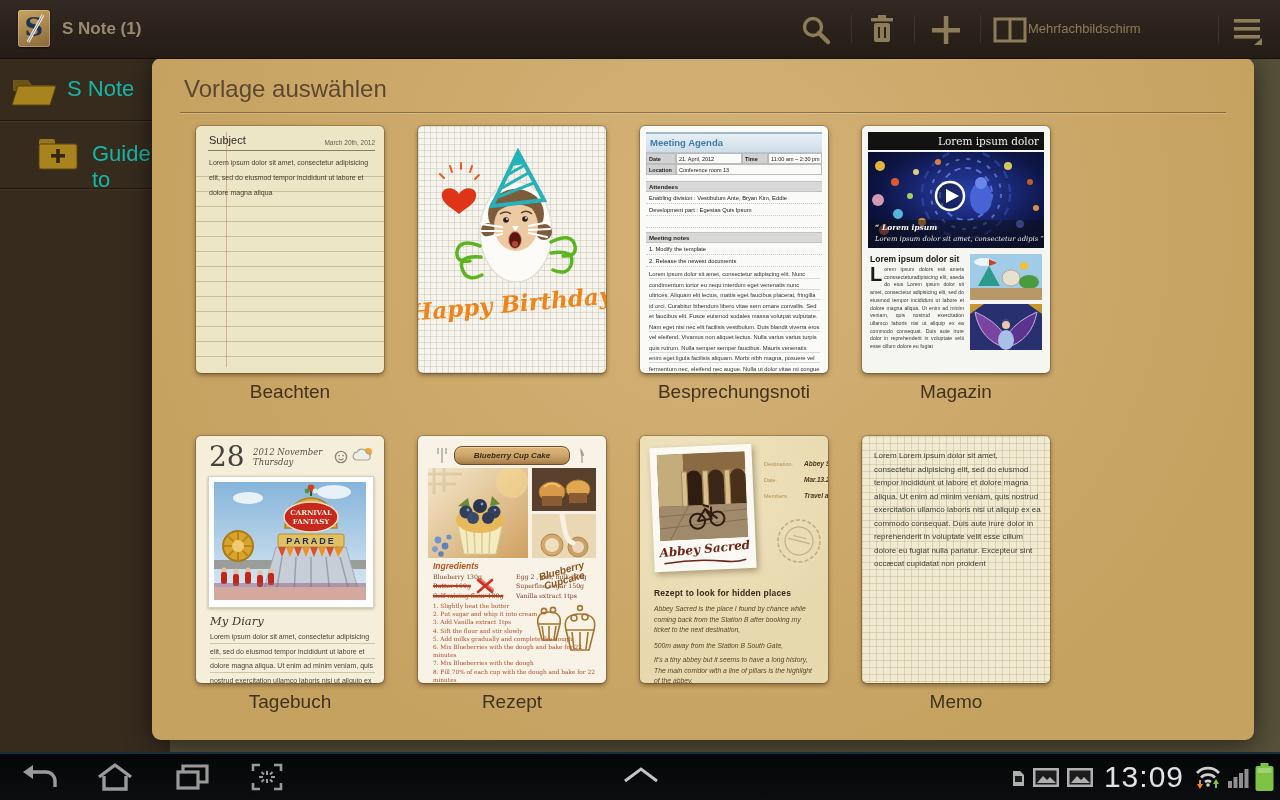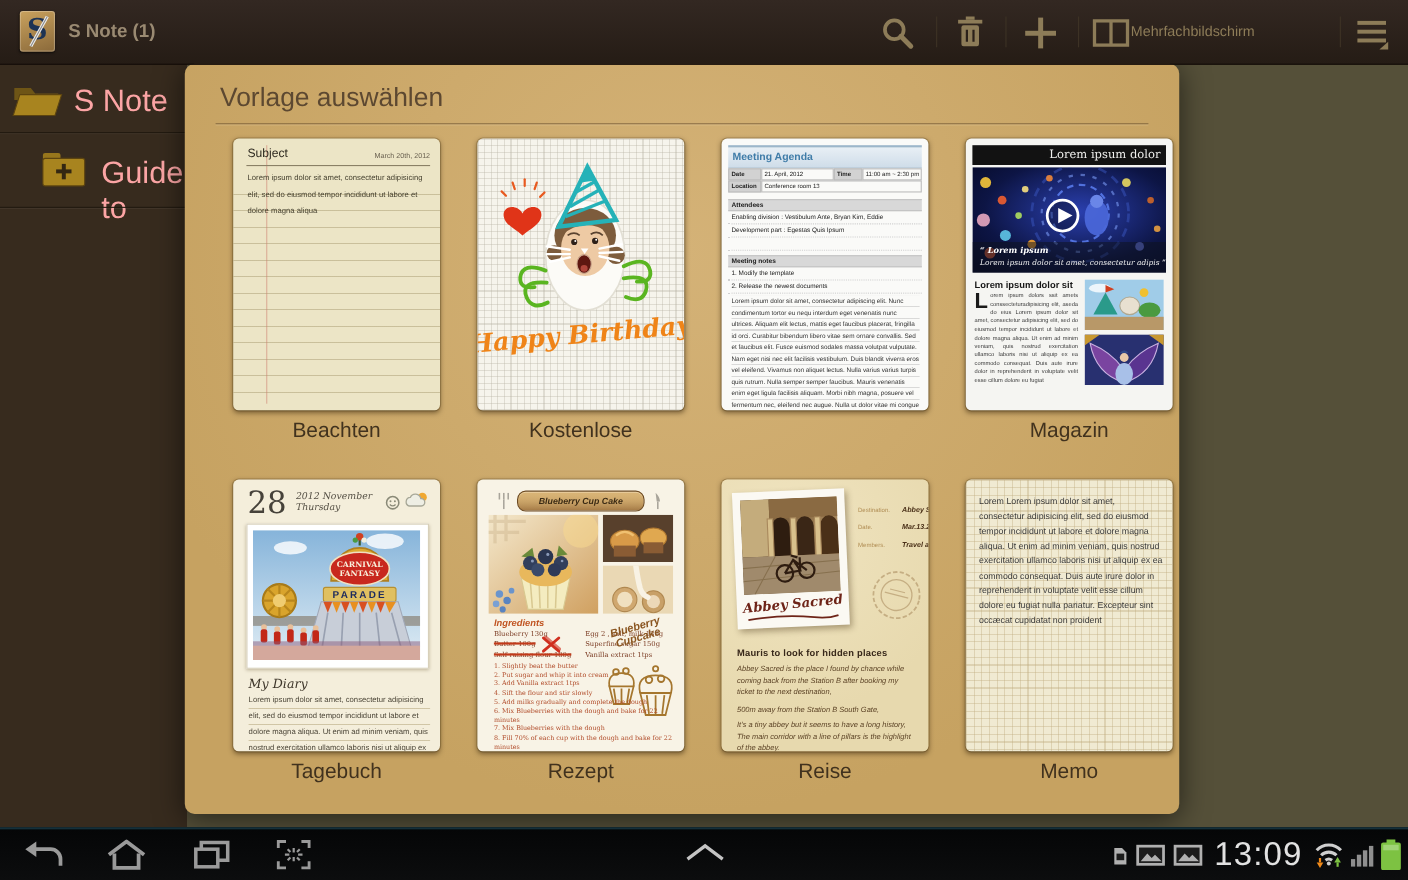--- a/index.html
+++ b/index.html
@@ -10,24 +10,24 @@
   .appicon{position:absolute;left:18px;top:10px;width:32px;height:37px;border-radius:3px;background:linear-gradient(160deg,#c9a25e,#8a693a);box-shadow:inset 0 0 0 1px rgba(255,255,255,.25),0 1px 2px rgba(0,0,0,.6);}
   .appicon .s{position:absolute;left:0;top:2px;width:32px;text-align:center;font-family:"DejaVu Serif",serif;font-size:26px;font-weight:bold;color:#1d3354;}
   .apptitle{position:absolute;left:62px;top:0;height:58px;line-height:58px;font-size:17px;font-weight:bold;color:#9a8a72;}
   .tb-ic{position:absolute;top:14px;width:36px;height:32px;cursor:pointer;}
   .tb-div{position:absolute;top:15px;width:1px;height:28px;background:#3d3225;}
   .mw-label{position:absolute;left:1028px;top:0;height:58px;line-height:58px;font-size:13px;color:#8d7c58;cursor:pointer;}
   
   .main{position:absolute;left:0;top:58px;width:1280px;height:694px;background:#555039;}
   .sidebar{position:absolute;left:0;top:0;width:170px;height:694px;background:#372b1e;}
   .sb-row{position:absolute;left:0;width:170px;cursor:pointer;}
-  .sb-label{position:absolute;font-size:28px;color:#fca5a5;}
+  .sb-label{position:absolute;font-size:22px;color:#14b8a6;}
   .sb-sep{position:absolute;left:0;width:170px;height:1px;background:#221a10;box-shadow:0 1px 0 rgba(255,255,255,.05);}
   
-  .dialog{position:absolute;left:168px;top:0;width:904px;height:682px;border-radius:9px;background:radial-gradient(circle at 50% 25%,#d4b277,#c6a261 75%);box-shadow:0 4px 26px rgba(0,0,0,.55);z-index:4;}
+  .dialog{position:absolute;left:152px;top:0;width:1102px;height:682px;border-radius:9px;background:radial-gradient(circle at 50% 25%,#d4b277,#c6a261 75%);box-shadow:0 4px 26px rgba(0,0,0,.55);z-index:4;}
   .dlg-title{position:absolute;left:32px;top:17px;font-size:24px;color:#5c4831;}
   .dlg-hr{position:absolute;left:28px;right:28px;top:54px;height:1px;background:rgba(84,62,34,.55);box-shadow:0 1px 0 rgba(244,226,184,.3);}
   .card{position:absolute;width:188px;height:247px;border-radius:5px;overflow:hidden;cursor:pointer;box-shadow:0 2px 5px rgba(40,24,4,.5),0 0 0 1px rgba(110,85,40,.35);}
   .tpl-label{position:absolute;width:188px;text-align:center;font-size:19px;color:#41321e;}
   
   .c-note{background:#ece5c6;}
   .n-lines{position:absolute;left:0;right:0;top:36px;bottom:8px;background:repeating-linear-gradient(to bottom,transparent 0 14px,rgba(150,135,90,.4) 14px 15px);}
   .n-red{position:absolute;left:30px;top:6px;bottom:6px;width:1px;background:rgba(205,125,110,.55);}
   .n-subject{position:absolute;left:13px;top:8px;font-size:11px;font-weight:normal;color:#2e2a20;}
   .n-date{position:absolute;right:9px;top:13px;font-size:6.5px;color:#6a6150;}
@@ -216,21 +216,20 @@
           <polygon points="100,26 94,40 107,38" fill="#25b2b8"></polygon>
           <g fill="none" stroke="#5ab520" stroke-width="3.5" stroke-linecap="round">
             <path d="M62 120 q-21 -8 -23 6 q-1 11 13 9"></path>
             <path d="M63 131 q-25 -2 -18 14 q5 11 19 4"></path>
             <path d="M133 116 q21 -10 24 4 q2 11 -12 10"></path>
             <path d="M133 127 q25 -4 20 12 q-4 11 -18 5"></path>
           </g>
           <text x="94" y="186" text-anchor="middle" transform="rotate(-5 94 186)" font-family="DejaVu Serif,serif" font-style="italic" font-weight="bold" font-size="23" fill="#ef8418">Happy Birthday</text>
         </svg>
       </div>
-      <div class="tpl-label" style="left:266px;top:323px">Kostenlose</div>
 
       <div class="card c-meet" style="left:488px;top:68px">
         <div class="ma-band">
             <span>Meeting Agenda</span>
           </div>
         <div class="ma-t" style="top:27px">
           <div class="ma-c ma-lb" style="width:30px">Date</div>
           <div class="ma-c" style="width:66px">21. April, 2012</div>
           <div class="ma-c ma-lb" style="width:26px">Time</div>
           <div class="ma-c" style="width:54px">11:00 am ~ 2:30 pm</div>
@@ -240,20 +239,21 @@
         <div class="ma-sec" style="top:55px">Attendees</div>
         <div class="ma-line" style="top:66px">Enabling division : Vestibulum Ante, Bryan Kim, Eddie</div>
         <div class="ma-line" style="top:78px">Development part : Egestas Quis Ipsum</div>
         <div class="ma-line" style="top:90px"></div>
         <div class="ma-sec" style="top:106px">Meeting notes</div>
         <div class="ma-line" style="top:117px">1. Modify the template</div>
         <div class="ma-line" style="top:129px">2. Release the newest documents</div>
         <div class="ma-body" style="top:143px;height:95px">Lorem ipsum dolor sit amet, consectetur adipiscing elit. Nunc condimentum tortor eu nequ interdum eget venenatis nunc ultrices. Aliquam elit lectus, mattis eget faucibus placerat, fringilla id orci. Curabitur bibendum libero vitae sem ornare convallis. Sed et faucibus elit. Fusce euismod sodales massa volutpat vulputate. Nam eget nisi nec elit facilisis vestibulum. Duis blandit viverra eros vel eleifend. Vivamus non aliquet lectus. Nulla varius varius turpis quis rutrum. Nulla semper semper faucibus. Mauris venenatis enim eget ligula facilisis aliquam. Morbi nibh magna, posuere vel fermentum nec, eleifend nec augue. Nulla ut dolor vitae mi congue ultrices vel sed leo</div>
         <div class="ma-tail" style="top:238px;height:8px"></div>
       </div>
+      <div class="tpl-label" style="left:488px;top:323px">Besprechungsnoti</div>
 
       <div class="card c-mag" style="left:710px;top:68px">
         <div class="mg-mast">Lorem ipsum dolor</div>
         <svg class="mg-photo" viewBox="0 0 176 96" preserveAspectRatio="none">
           <defs>
               <radialGradient id="mgbg" cx="55%" cy="42%" r="75%">
                 <stop offset="0%" stop-color="#2a3fae"></stop>
                 <stop offset="65%" stop-color="#0d1545"></stop>
                 <stop offset="100%" stop-color="#060a28"></stop>
               </radialGradient>
@@ -574,26 +574,25 @@
           <div><b>Members.</b><i>Travel alone</i></div>
         </div>
         <svg class="abs" style="right:4px;top:80px;opacity:.55" width="50" height="50" viewBox="0 0 50 50">
             <g transform="rotate(14 25 25)" fill="none" stroke="#a8895c">
               <circle cx="25" cy="25" r="21" stroke-width="1.6" stroke-dasharray="4 2"></circle>
               <circle cx="25" cy="25" r="14" stroke-width="1.2"></circle>
               <line x1="14" y1="25" x2="36" y2="25" stroke-width="1.2"></line>
               <line x1="18" y1="21" x2="32" y2="21" stroke-width="1"></line>
             </g>
           </svg>
-        <div class="t-head">Mauris to look for hidden places</div>
+        <div class="t-head">Rezept to look for hidden places</div>
         <div class="t-p" style="top:168px">Abbey Sacred is the place I found by chance while coming back from the Station B after booking my ticket to the next destination,</div>
         <div class="t-p" style="top:205px">500m away from the Station B South Gate,</div>
         <div class="t-p" style="top:219px">It’s a tiny abbey but it seems to have a long history, The main corridor with a line of pillars is the highlight of the abbey.</div>
       </div>
-      <div class="tpl-label" style="left:488px;top:633px">Reise</div>
 
       <div class="card c-memo" style="left:710px;top:378px">
         <div class="grid7"></div>
         <div class="memo-body">Lorem Lorem ipsum dolor sit amet, consectetur adipisicing elit, sed do eiusmod tempor incididunt ut labore et dolore magna aliqua. Ut enim ad minim veniam, quis nostrud exercitation ullamco laboris nisi ut aliquip ex ea commodo consequat. Duis aute irure dolor in reprehenderit in voluptate velit esse cillum dolore eu fugiat nulla pariatur. Excepteur sint occæcat cupidatat non proident</div>
       </div>
       <div class="tpl-label" style="left:710px;top:633px">Memo</div>
     </section>
   </div>
 
   <nav class="navbar">

